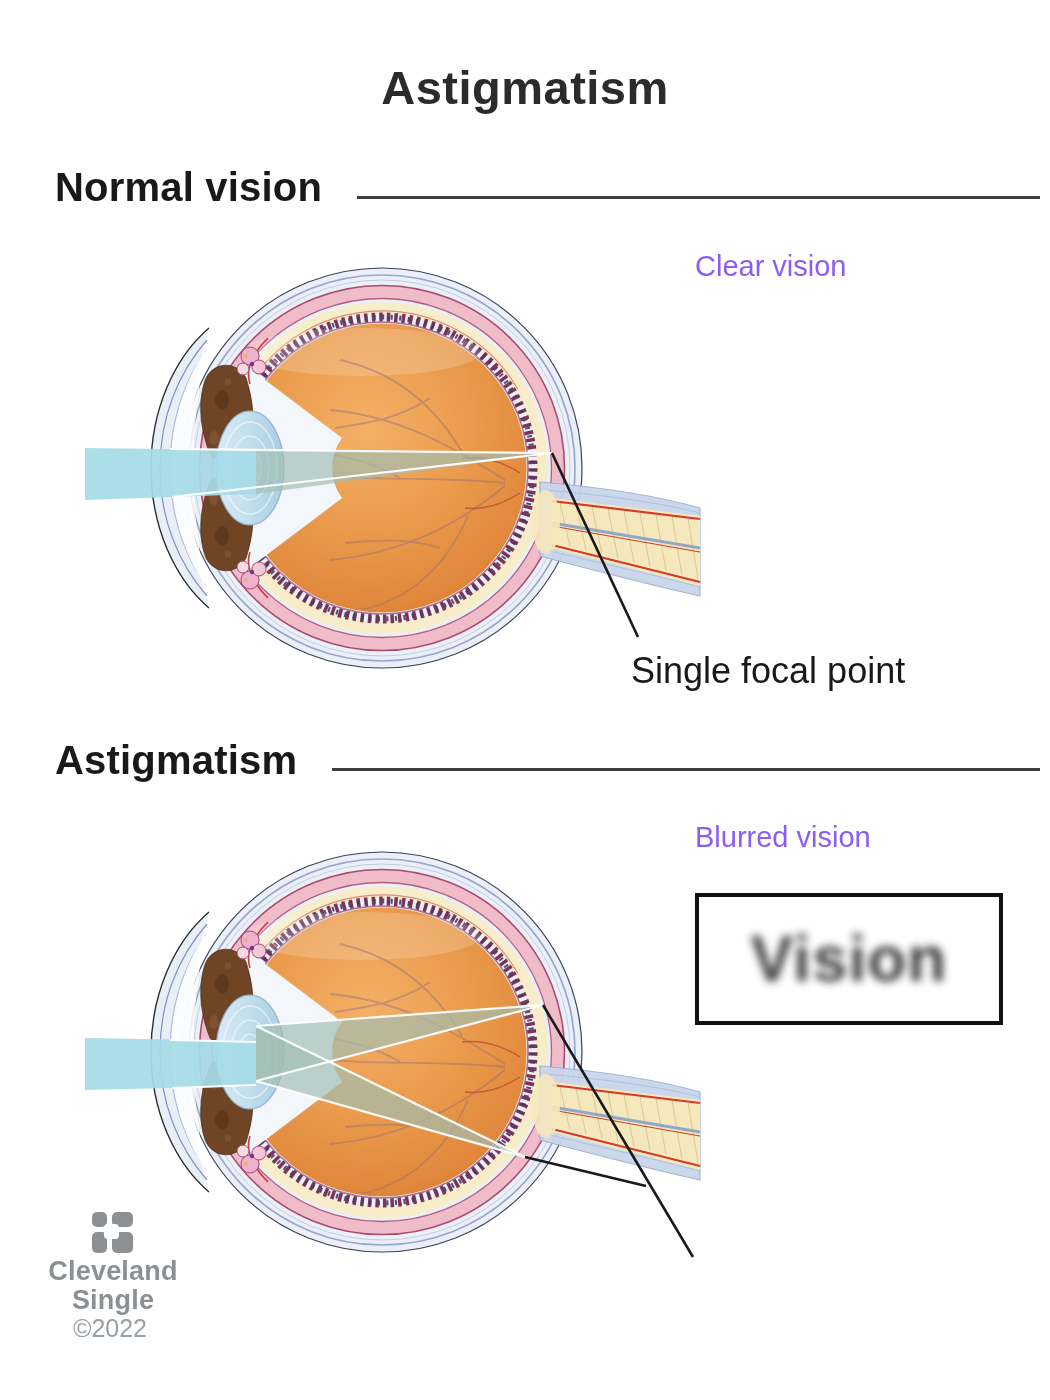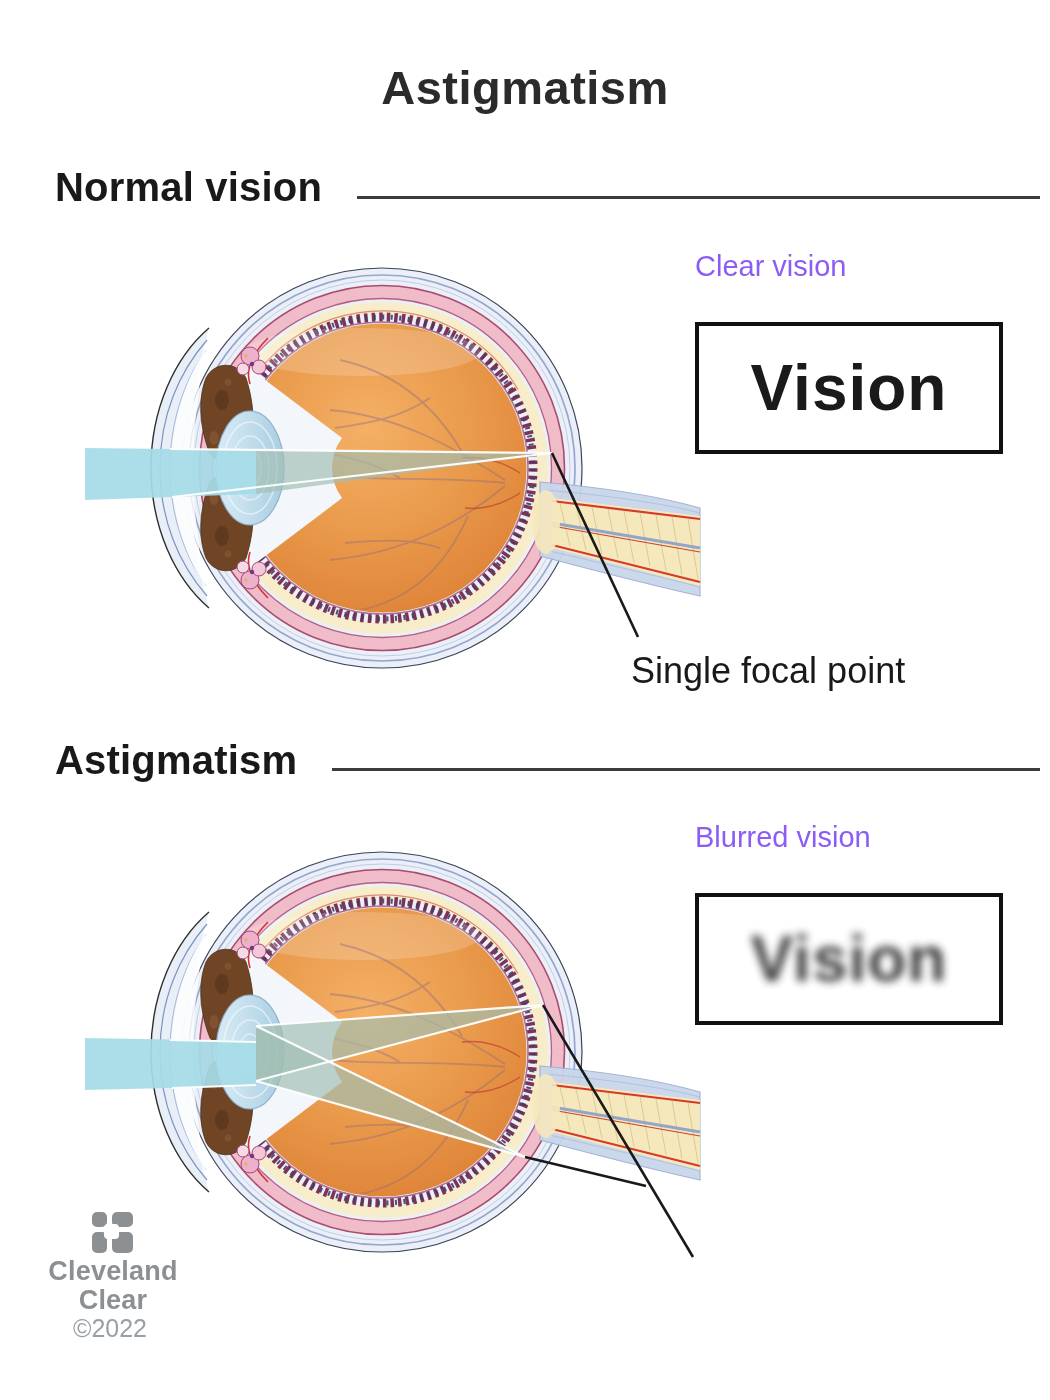--- a/index.html
+++ b/index.html
@@ -118,23 +118,20 @@
       <path d="M552 526 L700 552" stroke="#c64434" stroke-width="1.2" fill="none"></path>
       <ellipse cx="546" cy="522" rx="14" ry="32" fill="#f5e8bd" opacity=".9"></ellipse>
       <polygon points="85,448 256,450 256,494 85,500" fill="#a6dbe7" opacity=".93"></polygon>
       <polygon points="256,450 552,453 256,494" fill="#a0beb2" opacity=".68"></polygon>
       <line x1="170" y1="449" x2="552" y2="453" stroke="#ffffff" stroke-width="2.2" opacity=".95"></line>
       <line x1="172" y1="497" x2="552" y2="453" stroke="#ffffff" stroke-width="2.2" opacity=".95"></line>
       <line x1="552" y1="453" x2="638" y2="637" stroke="#191919" stroke-width="2.6"></line>
     </svg>
 
   <div class="abs result-label" style="left:695px;top:250px;">Clear vision</div>
-  <div class="abs vision-box" style="left:695px;top:322px;">
-    <span class="vision-word">Vision</span>
-  </div>
   <div class="abs focal-label" style="left:631px;top:650px;">Single focal point</div>
 
   <div class="abs sec-head" style="left:55px;top:738px;">Astigmatism</div>
   <div class="abs rule" style="left:332px;top:768px;width:708px;"></div>
 
   <svg id="eye-bottom" class="abs eye-svg" style="left:80px;top:815px;" width="640" height="470" viewBox="80 815 640 470">
       <defs>
     <radialGradient id="ogb" cx="45%" cy="36%" r="78%">
       <stop offset="0%" stop-color="#f4b066"></stop>
           <stop offset="45%" stop-color="#ea9b4c"></stop>
@@ -233,17 +230,17 @@
 
   <div class="logo-mark" style="left:92px;top:1212px;">
     <div class="q"></div>
     <div class="q"></div>
     <div class="q"></div>
     <div class="q"></div>
     <div class="ctr"></div>
   </div>
   <div class="abs brand" style="left:38px;top:1257px;">
     <div>Cleveland</div>
-    <div>Clear</div>
+    <div>Single</div>
   </div>
   <div class="abs copyright" style="left:50px;top:1314px;">©2022</div>
 
 </div>
 
 </body></html>

